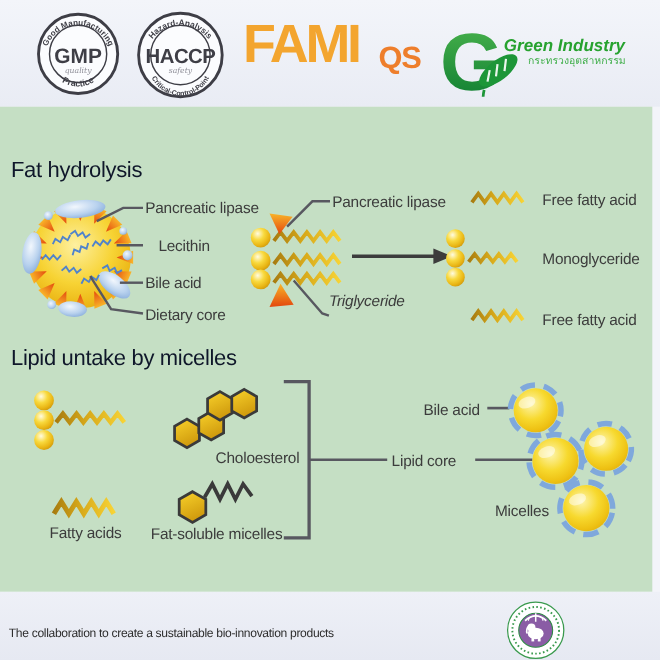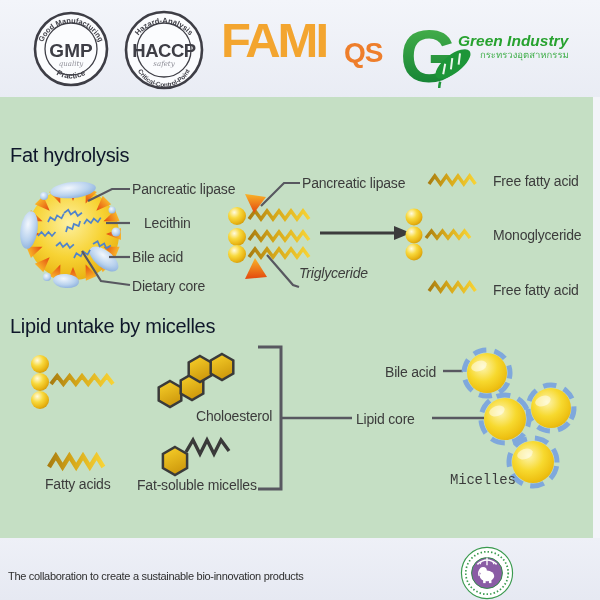--- a/index.html
+++ b/index.html
@@ -272,21 +272,21 @@
   <div class="lbl" style="left:493px;top:282px;">Free fatty acid</div>
 
   <div class="sec-title" style="left:10px;top:315px;">Lipid untake by micelles</div>
 
   <div class="lbl" style="left:160px;top:408px;margin-left:36px;">Choloesterol</div>
   <div class="lbl" style="left:45px;top:476px;">Fatty acids</div>
   <div class="lbl" style="left:137px;top:477px;">Fat-soluble micelles</div>
 
   <div class="lbl" style="left:385px;top:364px;">Bile acid</div>
   <div class="lbl" style="left:356px;top:411px;">Lipid core</div>
-  <div class="lbl" style="left:450px;top:472px;font-family:Liberation Mono, monospace;">Micelles</div>
+  <div class="lbl" style="left:450px;top:456px;">Micelles</div>
 
   <div id="footer-strip" class="strip"></div>
   <div id="tagline">The collaboration to create a sustainable bio-innovation products</div>
 
   <svg class="abs" style="left:459px;top:546px;" width="56" height="54" viewBox="0 0 56 56">
     <circle cx="28" cy="28" r="26.5" fill="#ffffff" stroke="#3a9a4e" stroke-width="1.2"></circle>
     <circle cx="28" cy="28" r="22" fill="none" stroke="#3a9a4e" stroke-width="1.8" stroke-dasharray="1.5 2.2"></circle>
     <circle cx="28" cy="28" r="16" fill="#8a5ca5" stroke="#2e8a44" stroke-width="1"></circle>
     <g>
       <path d="M18,19 Q28,10 38,19" stroke="#ffffff" stroke-width="1.6" fill="none"></path>

